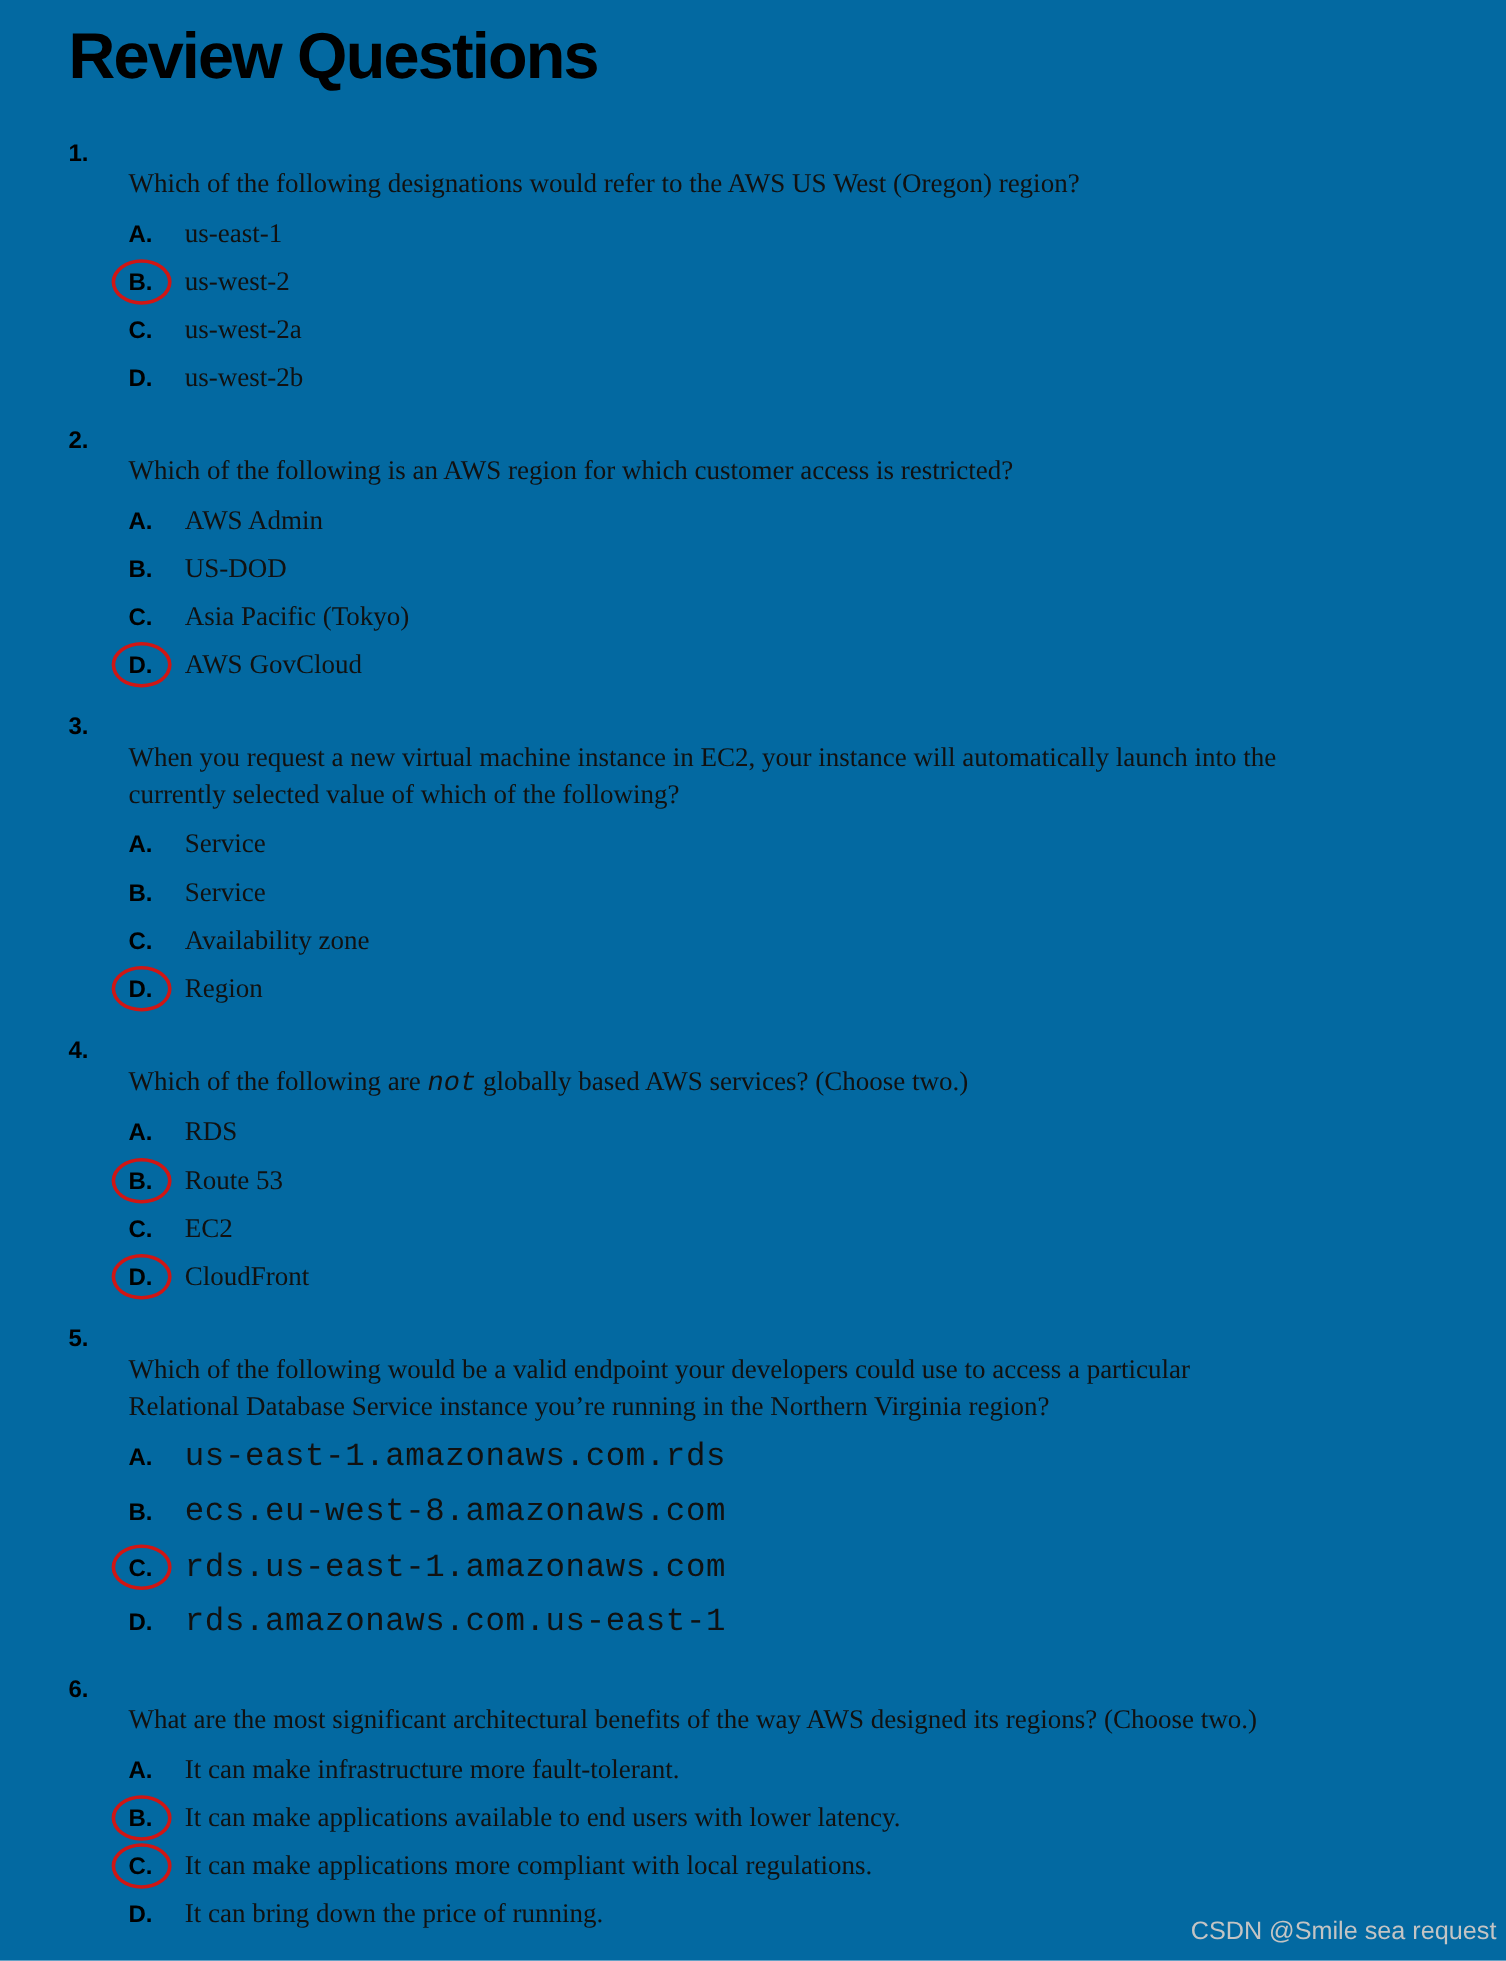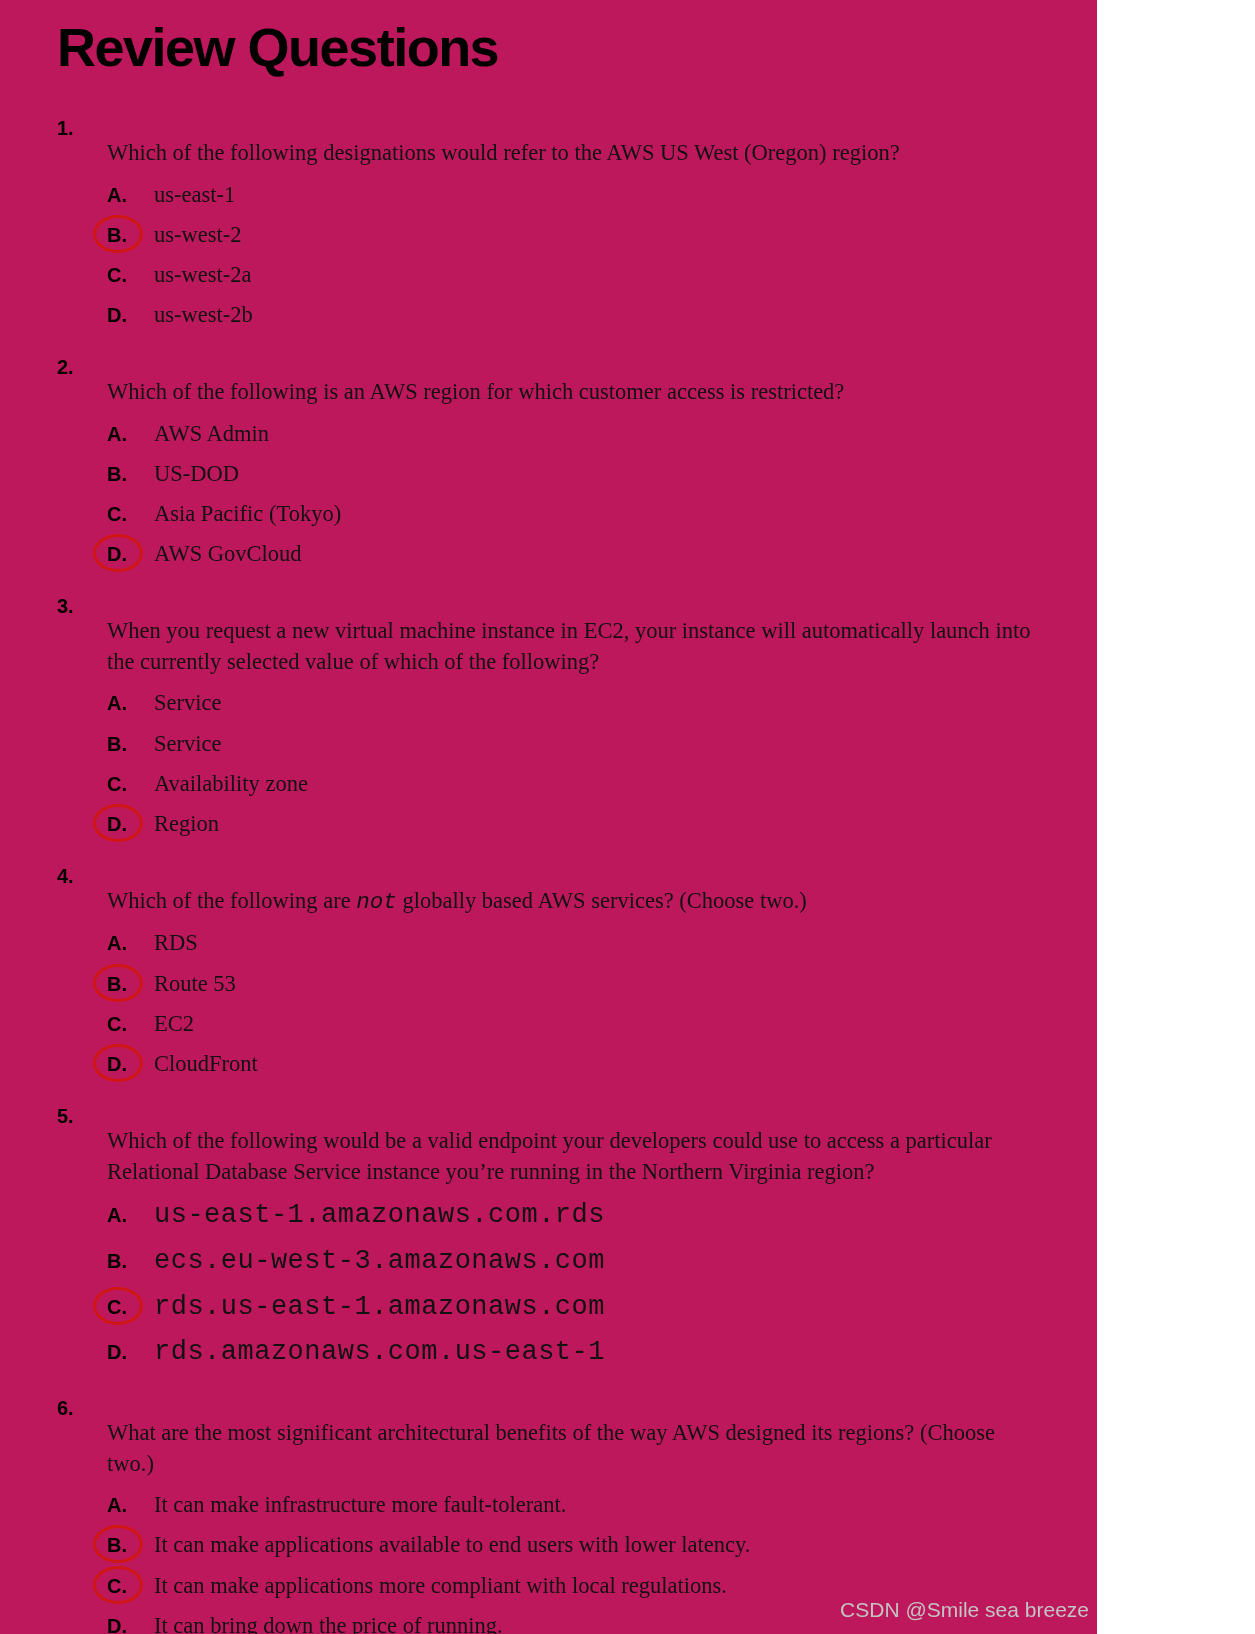--- a/index.html
+++ b/index.html
@@ -1,22 +1,22 @@
 <!DOCTYPE html>
 <html><head>
 <meta charset="utf-8">
 <style>
   * { box-sizing: border-box; }
   html, body { margin: 0; padding: 0; background: #ffffff; }
 
   .page {
     position: relative;
-    width: 1097px;
+    width: 1255px;
     height: 1634px;
-    background: #be185d;
+    background: #0369a1;
     padding: 16px 55px 0 57px;
     font-family: "Liberation Serif", serif;
     color: #111111;
     overflow: hidden;
   }
 
   .title {
     font-family: "Liberation Sans", sans-serif;
     font-weight: 700;
     font-size: 54px;
@@ -191,21 +191,21 @@
         <div class="q-head">
           <span class="q-num">5.</span>
           <span class="q-text"><span>Which of the following would be a valid endpoint your developers could use to access a particular Relational Database Service instance you’re running in the Northern Virginia region?</span></span>
         </div>
         <div class="option">
           <span class="opt-letter">A.</span>
           <span class="opt-text mono">us-east-1.amazonaws.com.rds</span>
         </div>
         <div class="option">
           <span class="opt-letter">B.</span>
-          <span class="opt-text mono">ecs.eu-west-3.amazonaws.com</span>
+          <span class="opt-text mono">ecs.eu-west-8.amazonaws.com</span>
         </div>
         <div class="option">
           <span class="opt-letter">C.<span class="circle" style="border-color: rgb(208, 22, 20);"></span></span>
           <span class="opt-text mono">rds.us-east-1.amazonaws.com</span>
         </div>
         <div class="option">
           <span class="opt-letter">D.</span>
           <span class="opt-text mono">rds.amazonaws.com.us-east-1</span>
         </div>
       </div>
@@ -225,14 +225,14 @@
         <div class="option">
           <span class="opt-letter">C.<span class="circle" style="border-color: rgb(208, 22, 20);"></span></span>
           <span class="opt-text">It can make applications more compliant with local regulations.</span>
         </div>
         <div class="option">
           <span class="opt-letter">D.</span>
           <span class="opt-text">It can bring down the price of running.</span>
         </div>
       </div>
     </div>
-  <div class="watermark">CSDN @Smile sea breeze</div>
+  <div class="watermark">CSDN @Smile sea request</div>
 </div>
 
 </body></html>

